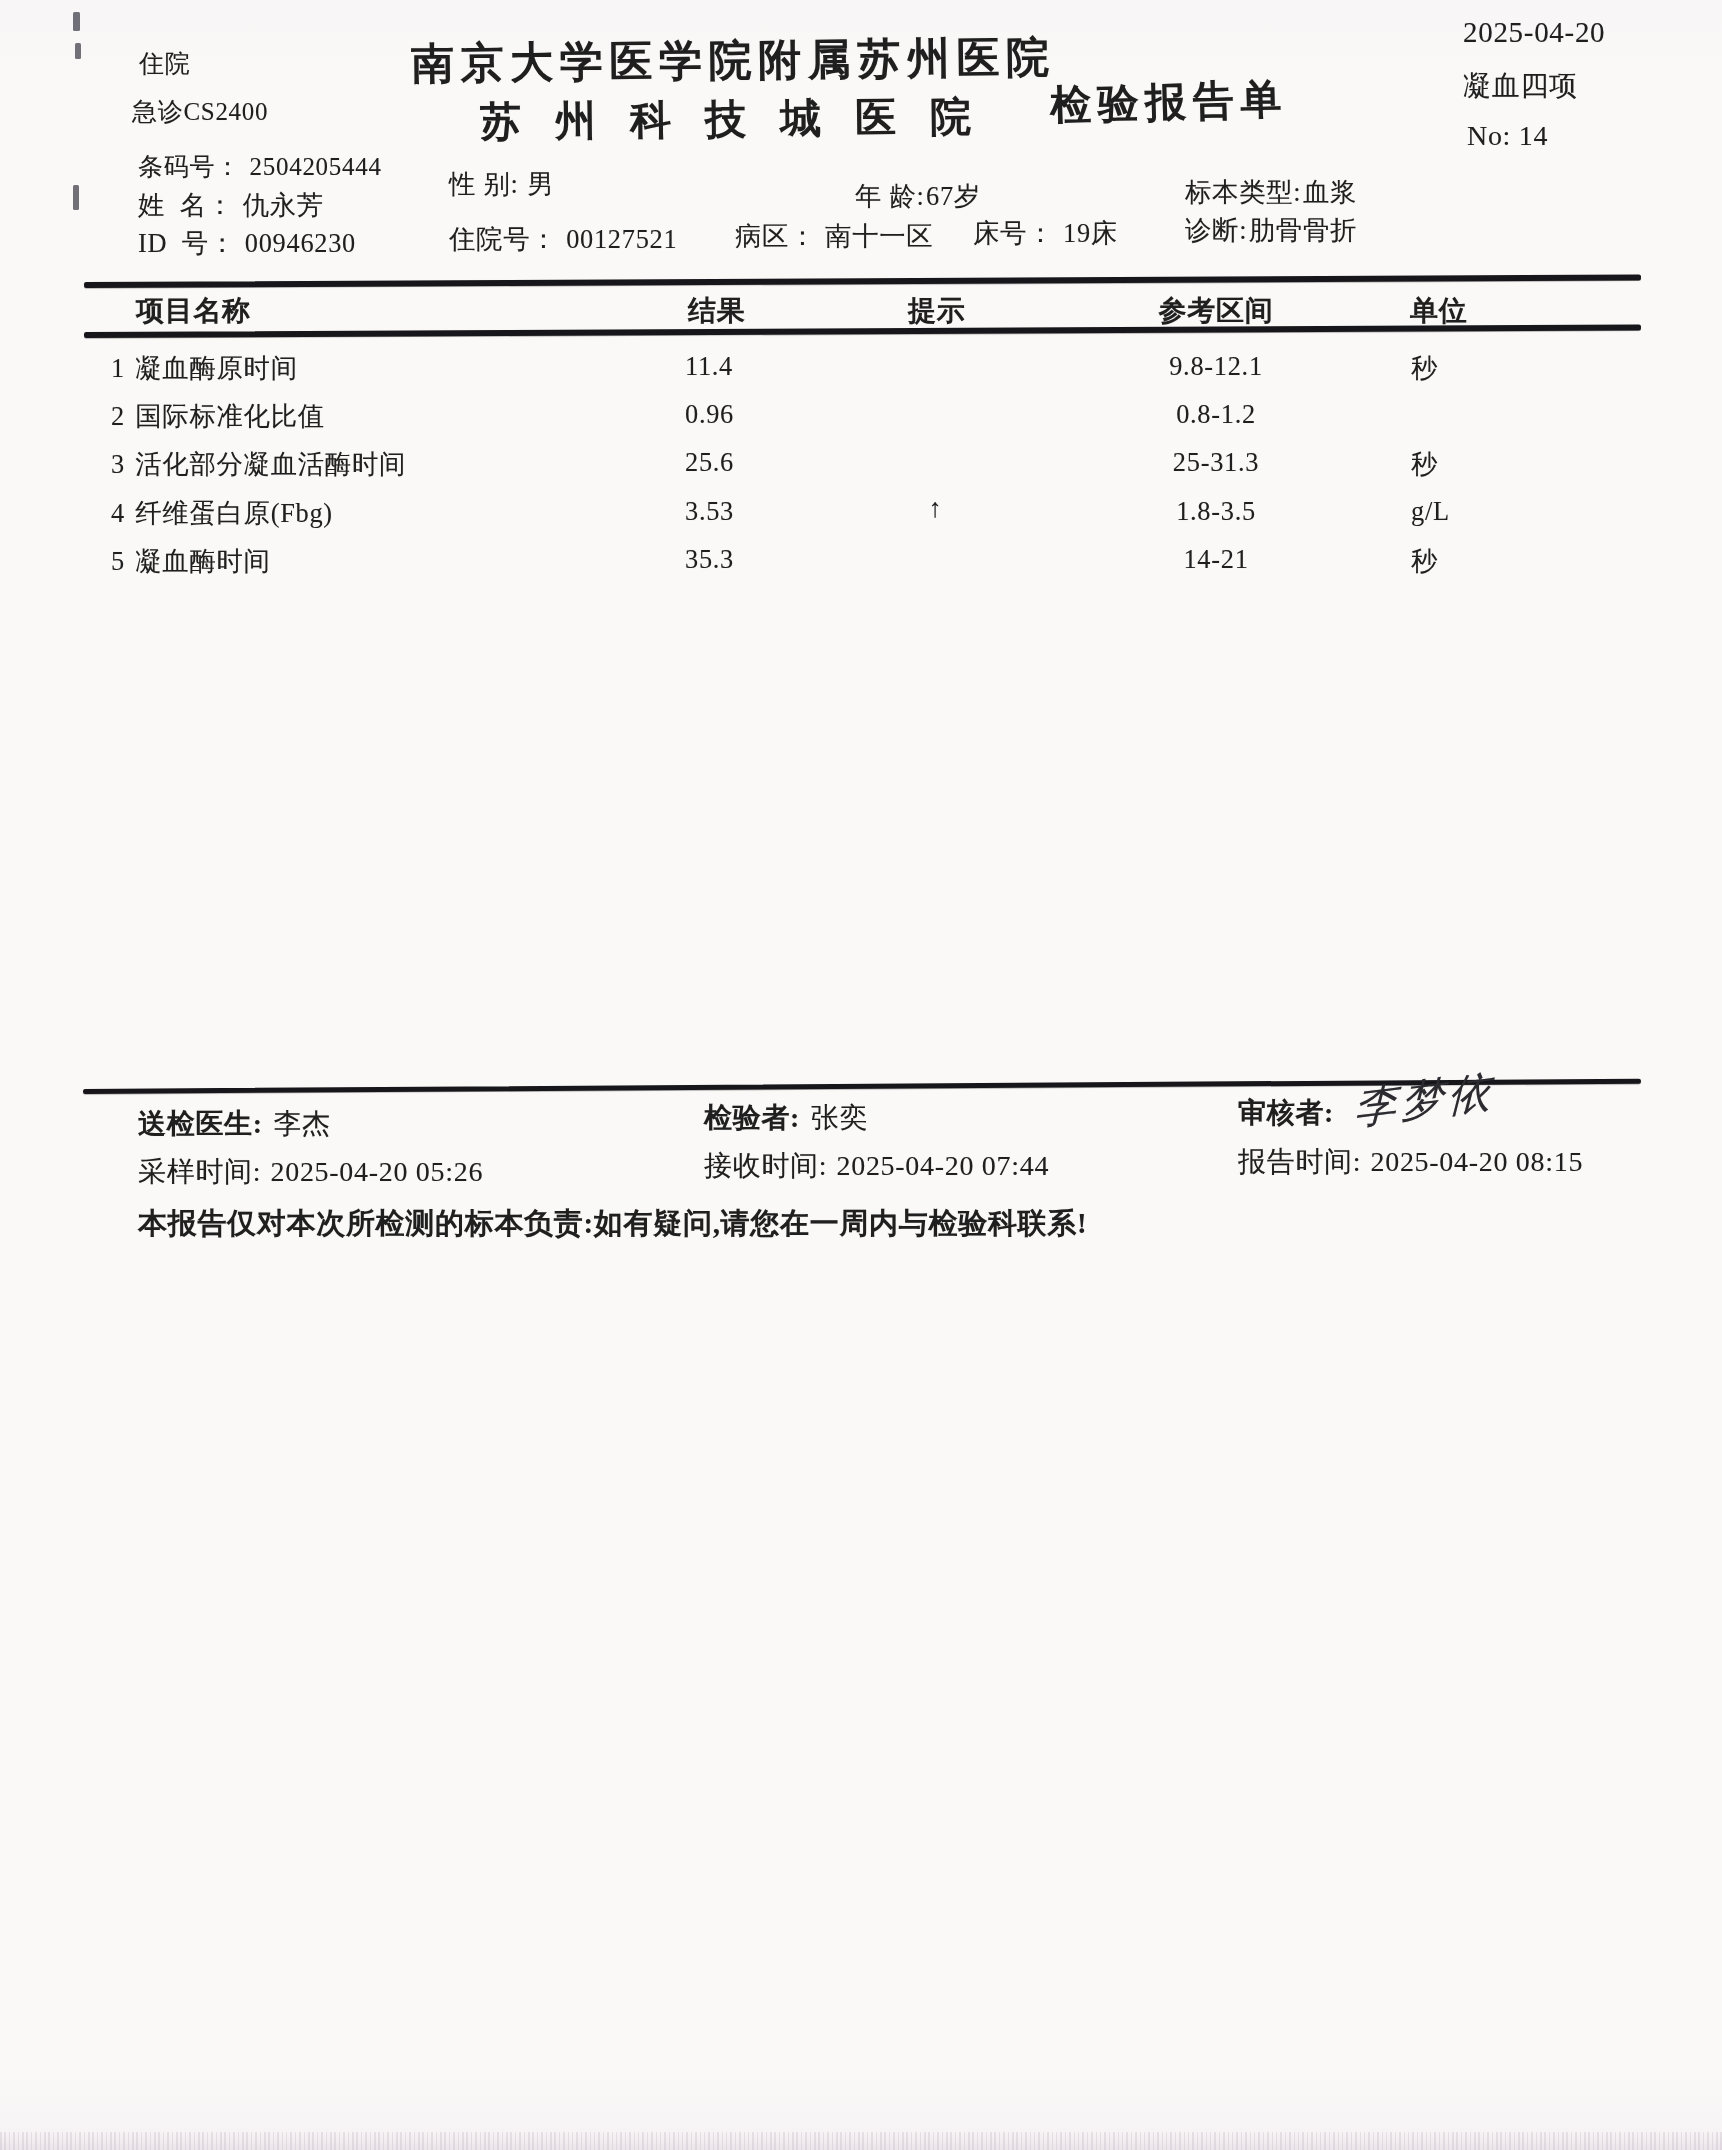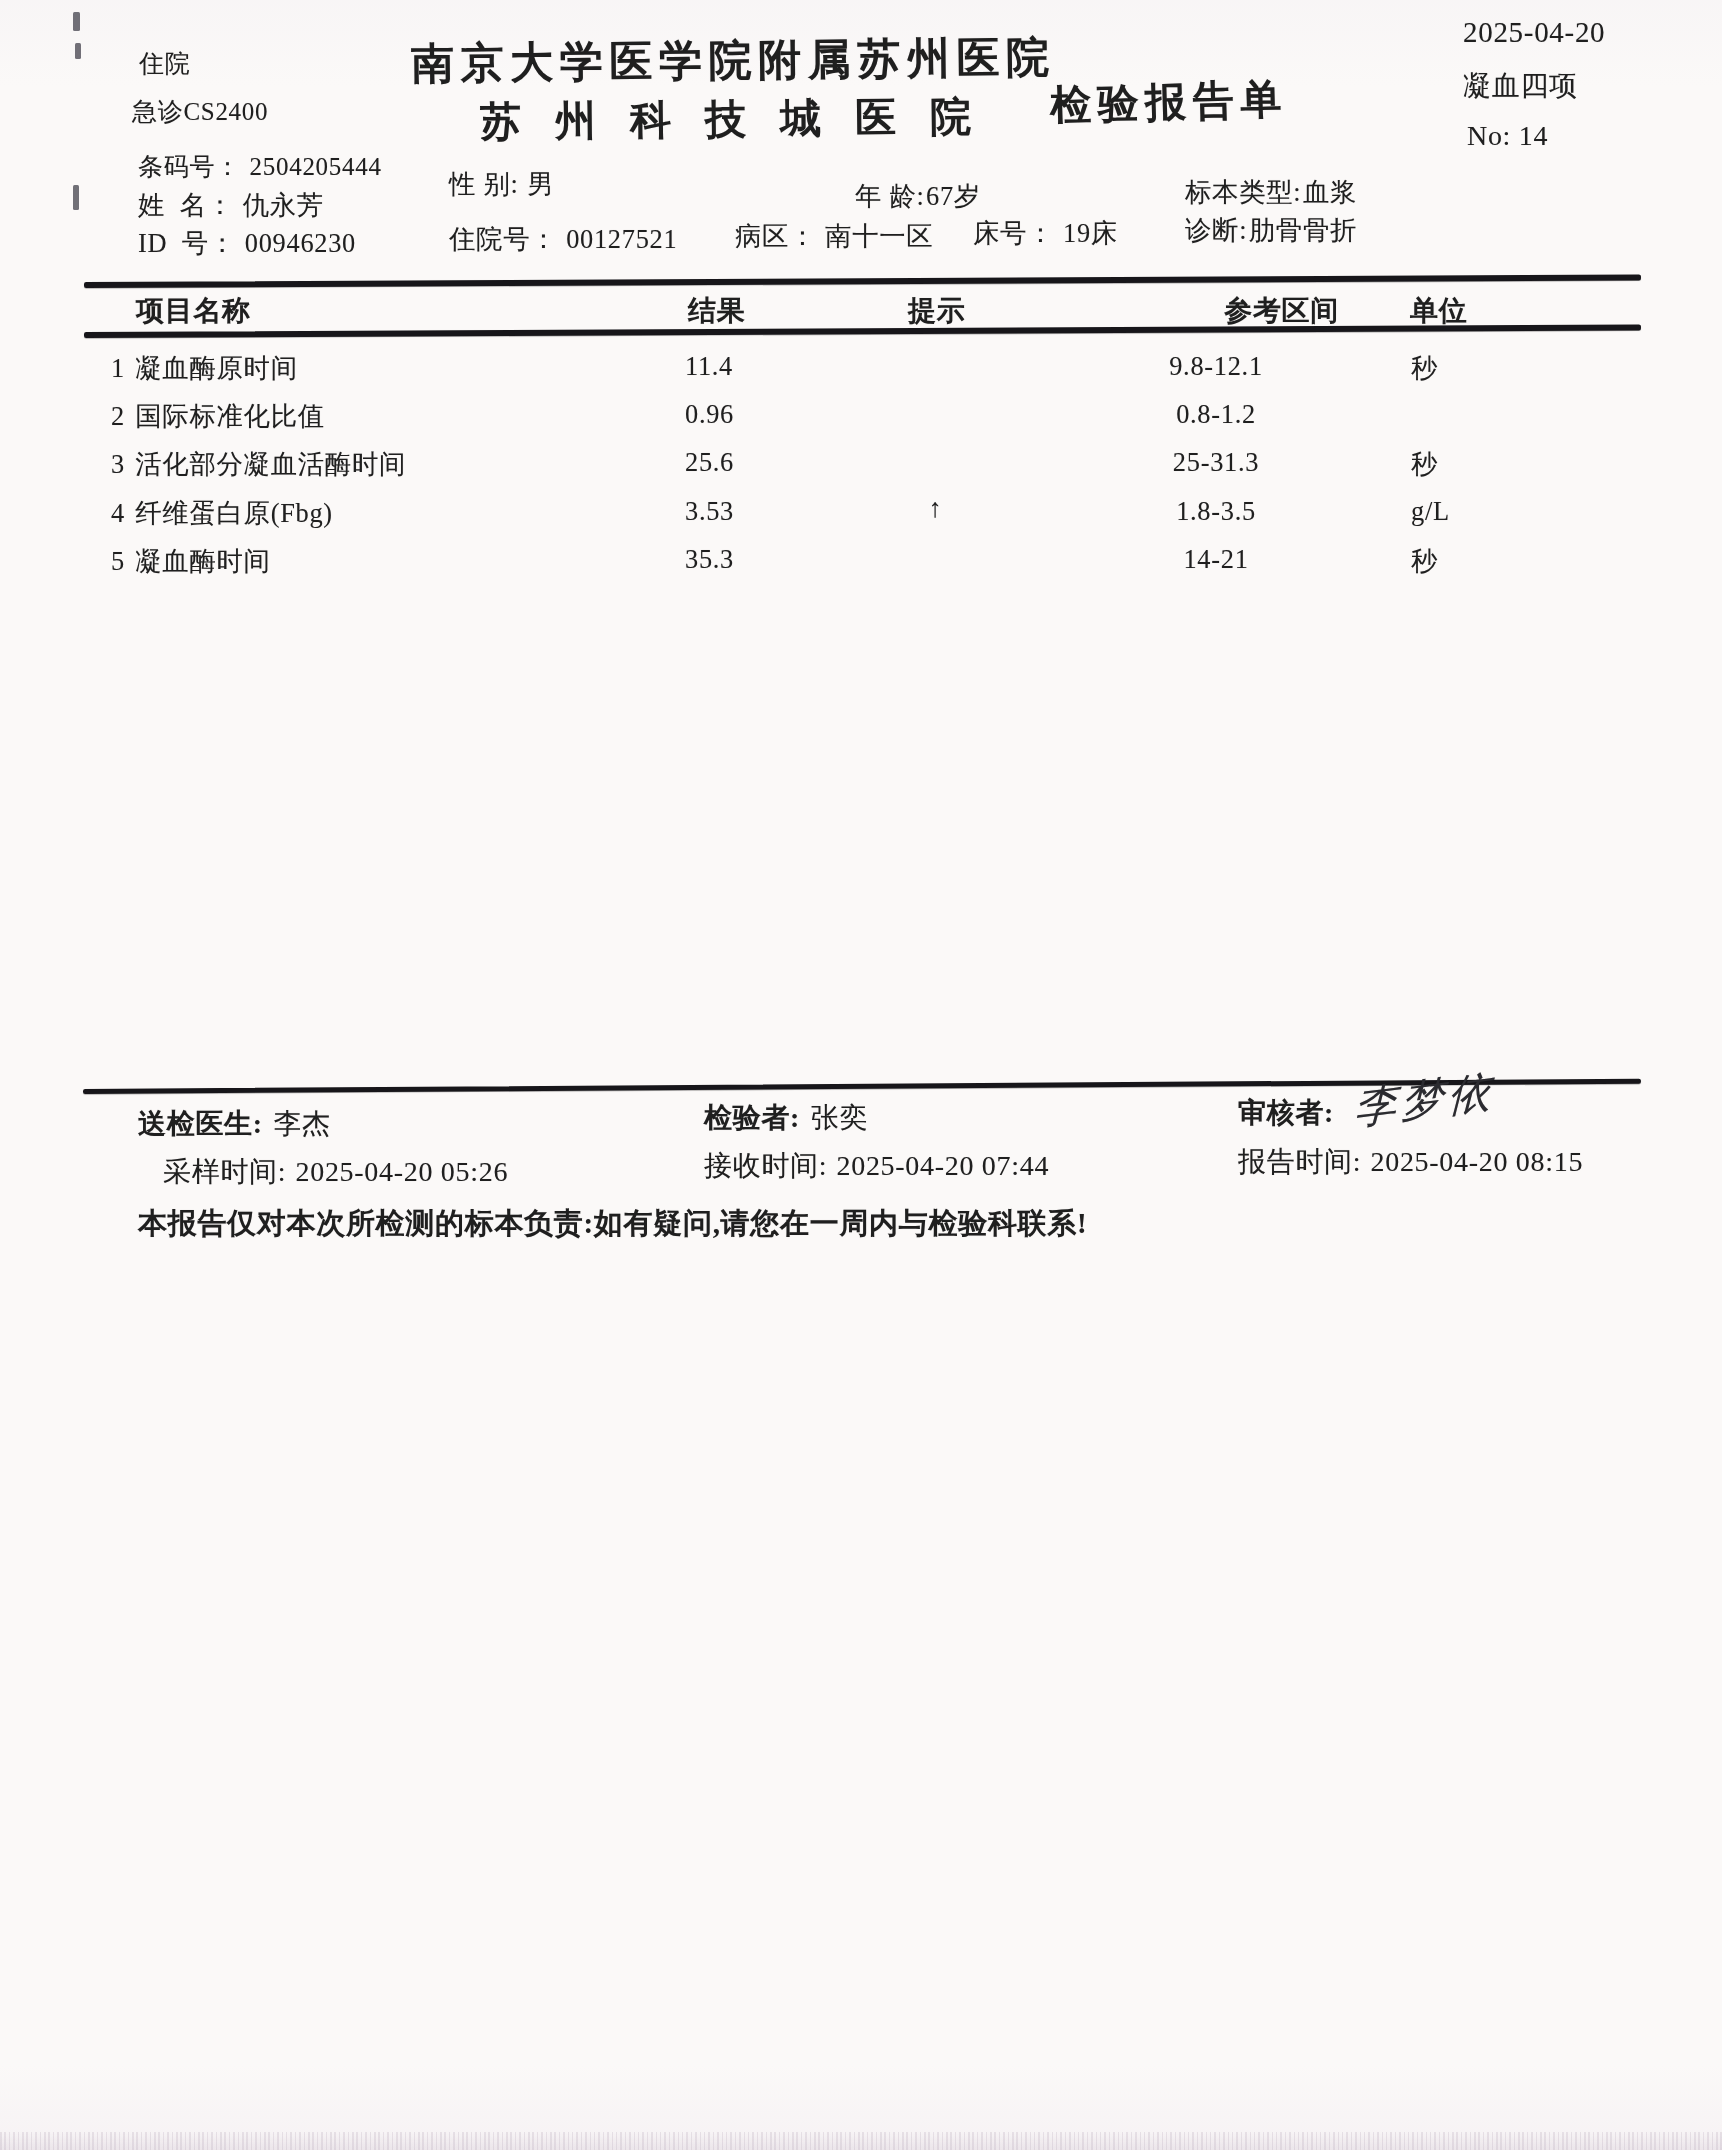--- a/index.html
+++ b/index.html
@@ -100,21 +100,21 @@
   <div class="abs fs36 tight" style="left:1185px;top:213px;">
     <span class="lbl txt">诊断:</span><span class="val txt">肋骨骨折</span>
   </div>
 
   <div class="rule" style="left:84px;top:282px;width:1557px;height:5.9px;"></div>
 
   <div class="abs fs38" style="left:0;top:292px;width:100%;height:41px;">
     <span class="abs txt th" style="left:136px;">项目名称</span>
     <span class="abs txt th" style="left:688px;">结果</span>
     <span class="abs txt th" style="left:908px;">提示</span>
-    <span class="abs txt th" style="left:1093px;width:246px;text-align:right;">参考区间</span>
+    <span class="abs txt th" style="left:1093px;width:246px;text-align:center;">参考区间</span>
     <span class="abs txt th" style="left:1410px;">单位</span>
   </div>
 
   <div class="rule" style="left:84px;top:332px;width:1557px;height:5.9px;"></div>
 
   <div>
     <div class="t-row fs36" style="top: 351px;">
       <span class="c-name txt"><span class="c-no txt">1</span><span>凝血酶原时间</span></span>
       <span class="c-result txt">11.4</span>
       <span class="c-flag txt"></span>
@@ -161,21 +161,21 @@
     <span class="lbl txt b">送检医生: </span><span class="val txt" style="margin-left:2.9px;">李杰</span>
   </div>
   <div class="abs fs38" style="left:704px;top:1099px;">
     <span class="lbl txt b">检验者: </span><span class="val txt" style="margin-left:2.9px;">张奕</span>
   </div>
   <div class="abs fs38" style="left:1238px;top:1094px;">
     <span class="lbl txt b">审核者: </span>
   </div>
   <div class="abs sig" style="left:1354px;top:1080px;">李梦依</div>
 
-  <div class="abs fs38" style="left:138px;top:1153px;margin-left:25px;">
+  <div class="abs fs38" style="left:138px;top:1153px;">
     <span class="lbl txt">采样时间: </span><span class="val txt" style="margin-left:1.5px;">2025-04-20 05:26</span>
   </div>
   <div class="abs fs38" style="left:704px;top:1147px;">
     <span class="lbl txt">接收时间: </span><span class="val txt" style="margin-left:1.5px;">2025-04-20 07:44</span>
   </div>
   <div class="abs fs38" style="left:1238px;top:1143px;">
     <span class="lbl txt">报告时间: </span><span class="val txt" style="margin-left:1.5px;">2025-04-20 08:15</span>
   </div>
 
   <div class="abs txt fs40 b" style="left:138px;top:1204px;">本报告仅对本次所检测的标本负责:如有疑问,请您在一周内与检验科联系!</div>

